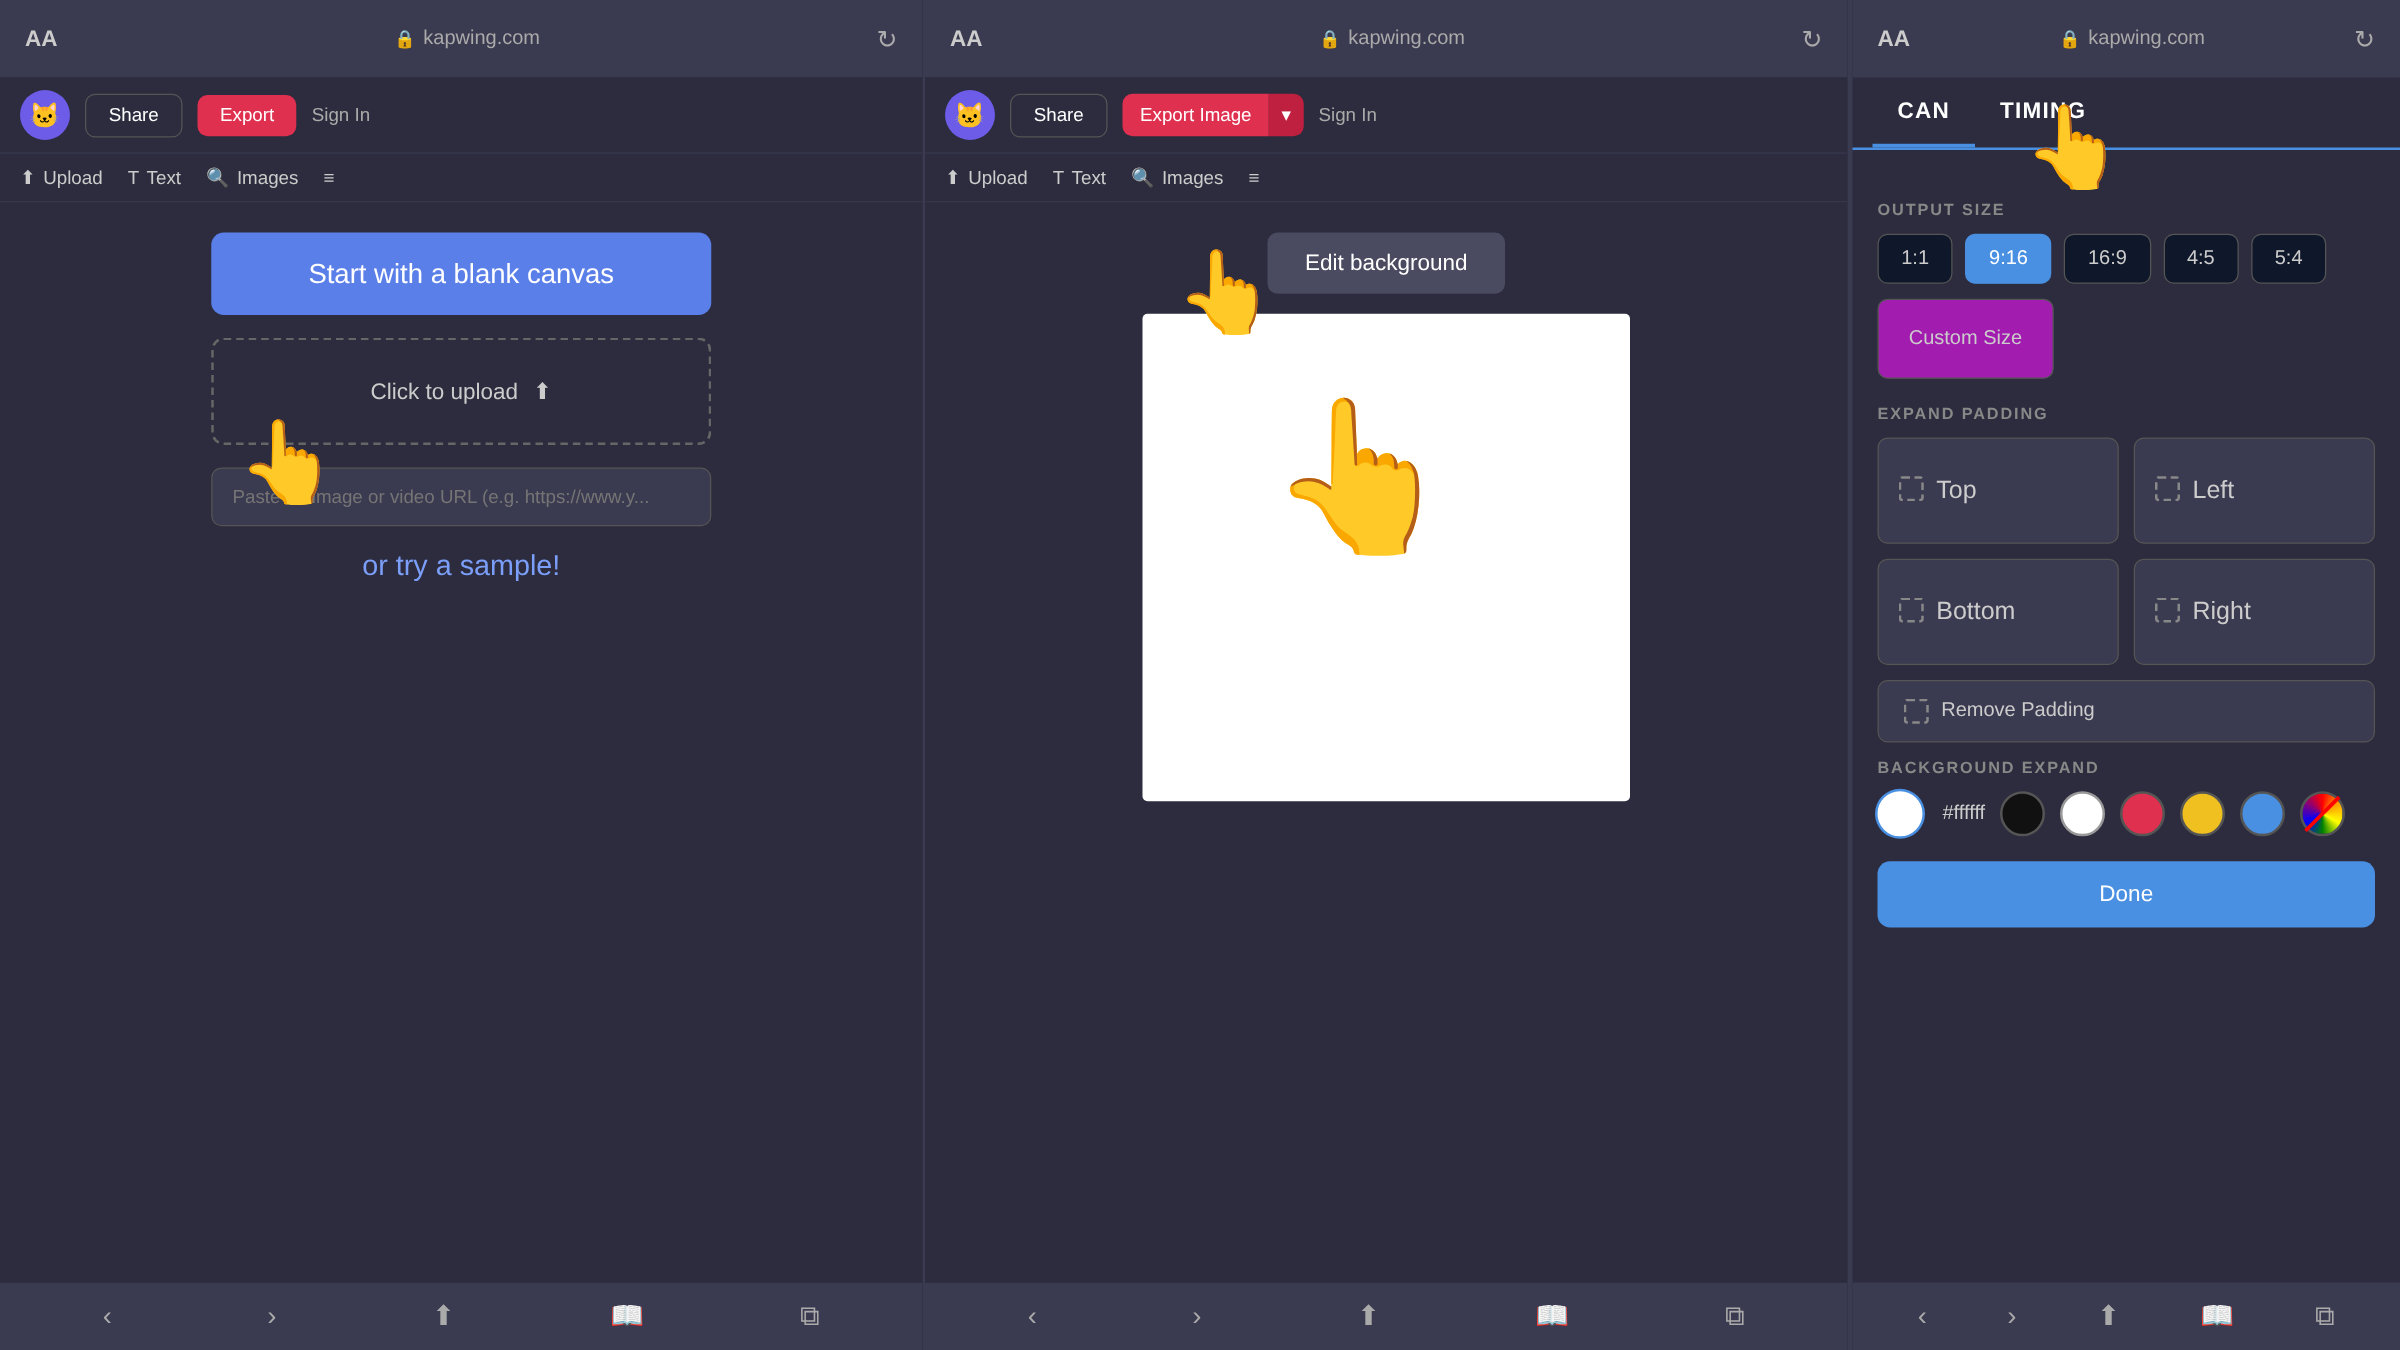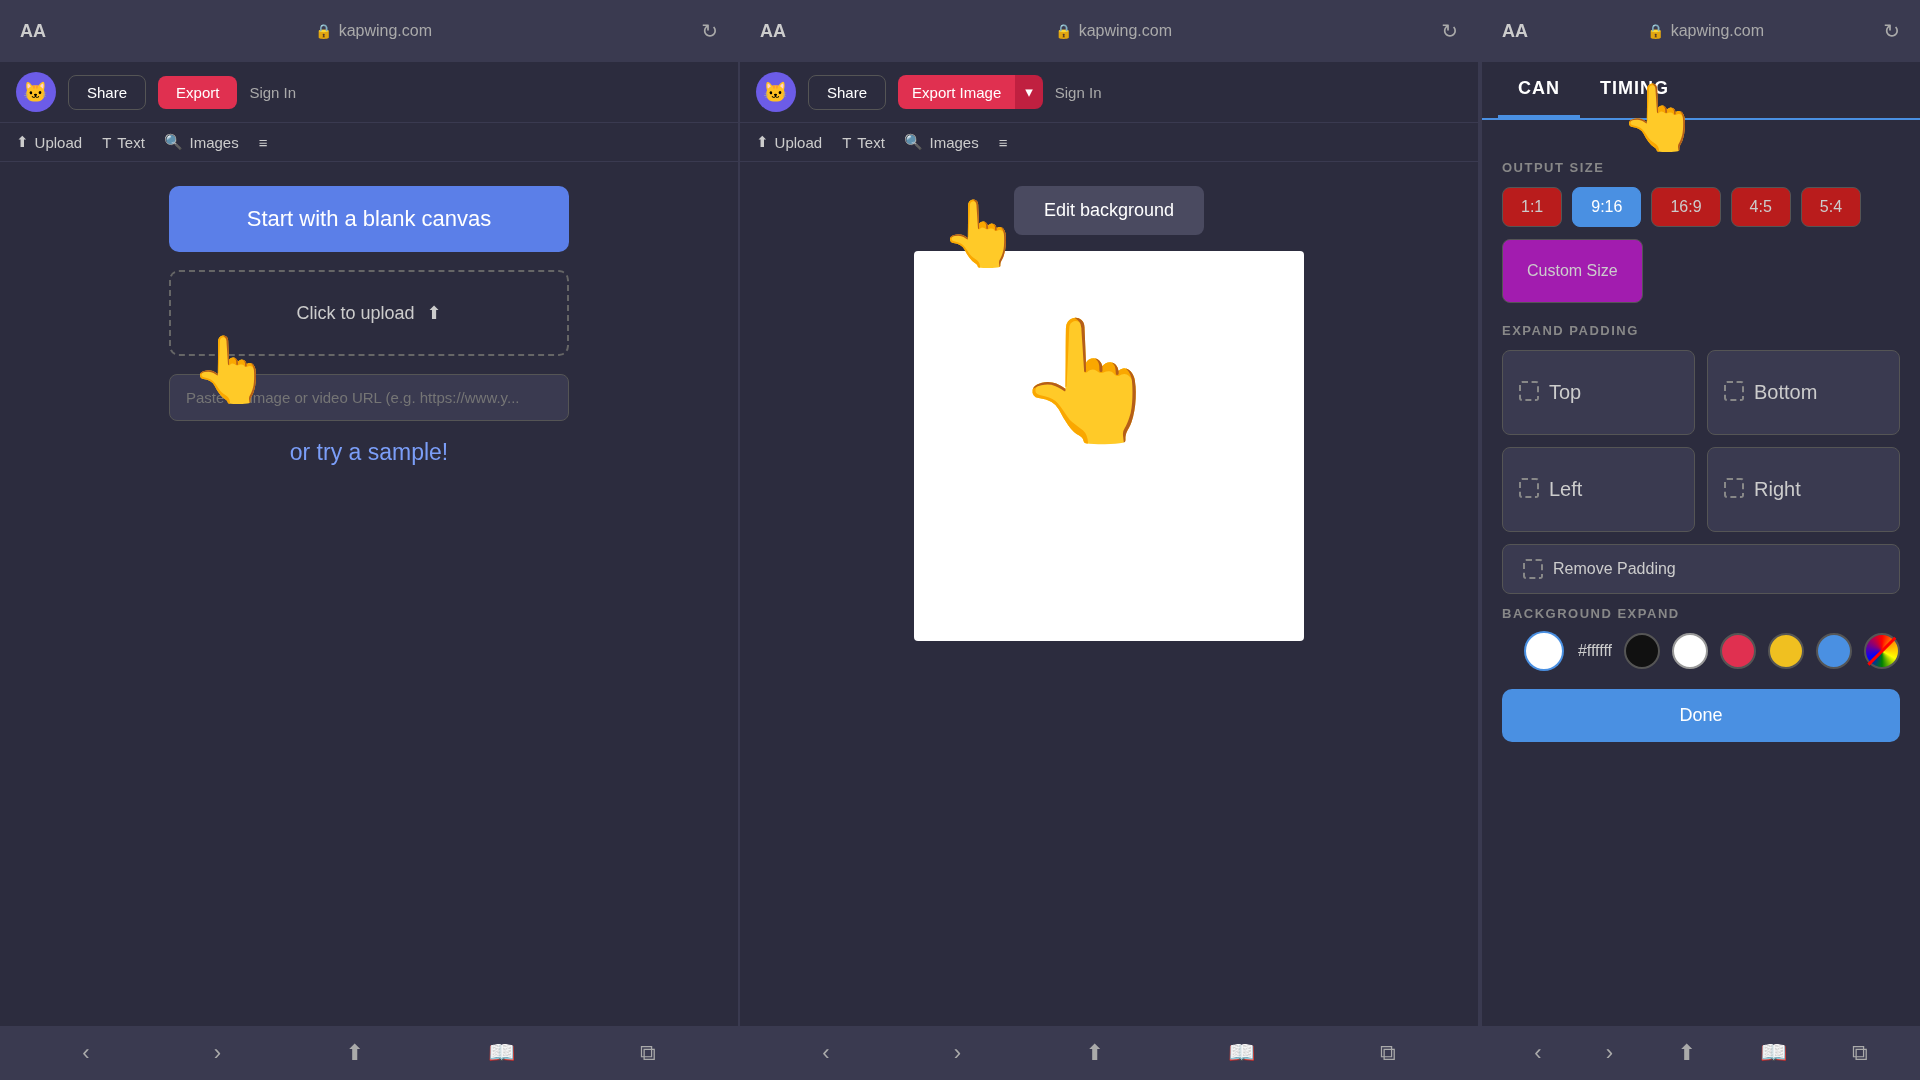--- a/index.html
+++ b/index.html
@@ -283,21 +283,21 @@
     }
 
     .size-options {
       display: flex;
       gap: 10px;
       flex-wrap: wrap;
       margin-bottom: 12px;
     }
 
     .size-btn {
-      background: #b91c1c;
+      background: #0f172a;
       border: 1.5px solid #555;
       color: #ccc;
       padding: 10px 18px;
       border-radius: 8px;
       font-size: 16px;
       cursor: pointer;
     }
 
     .size-btn.active {
       background: #4a90e2;
@@ -347,21 +347,20 @@
     }
 
     .color-section {
       margin-top: 8px;
     }
 
     .color-row {
       display: flex;
       align-items: center;
       gap: 12px;
-      justify-content: flex-end;
     }
 
     .color-swatch {
       width: 36px;
       height: 36px;
       border-radius: 50%;
       cursor: pointer;
       border: 2px solid #555;
     }
 
@@ -563,25 +562,25 @@
 
     
     <div class="section-label">EXPAND PADDING</div>
     <div class="padding-grid">
       <button class="padding-btn">
         <span class="dashed-border-icon"></span>
         <span>Top</span>
       </button>
       <button class="padding-btn">
         <span class="dashed-border-icon"></span>
-        <span>Bottom</span>
+        <span>Left</span>
       </button>
       <button class="padding-btn">
         <span class="dashed-border-icon"></span>
-        <span>Left</span>
+        <span>Bottom</span>
       </button>
       <button class="padding-btn">
         <span class="dashed-border-icon"></span>
         <span>Right</span>
       </button>
     </div>
     <button class="remove-padding-btn">
       <span class="dashed-border-icon"></span>
       <span>Remove Padding</span>
     </button>

